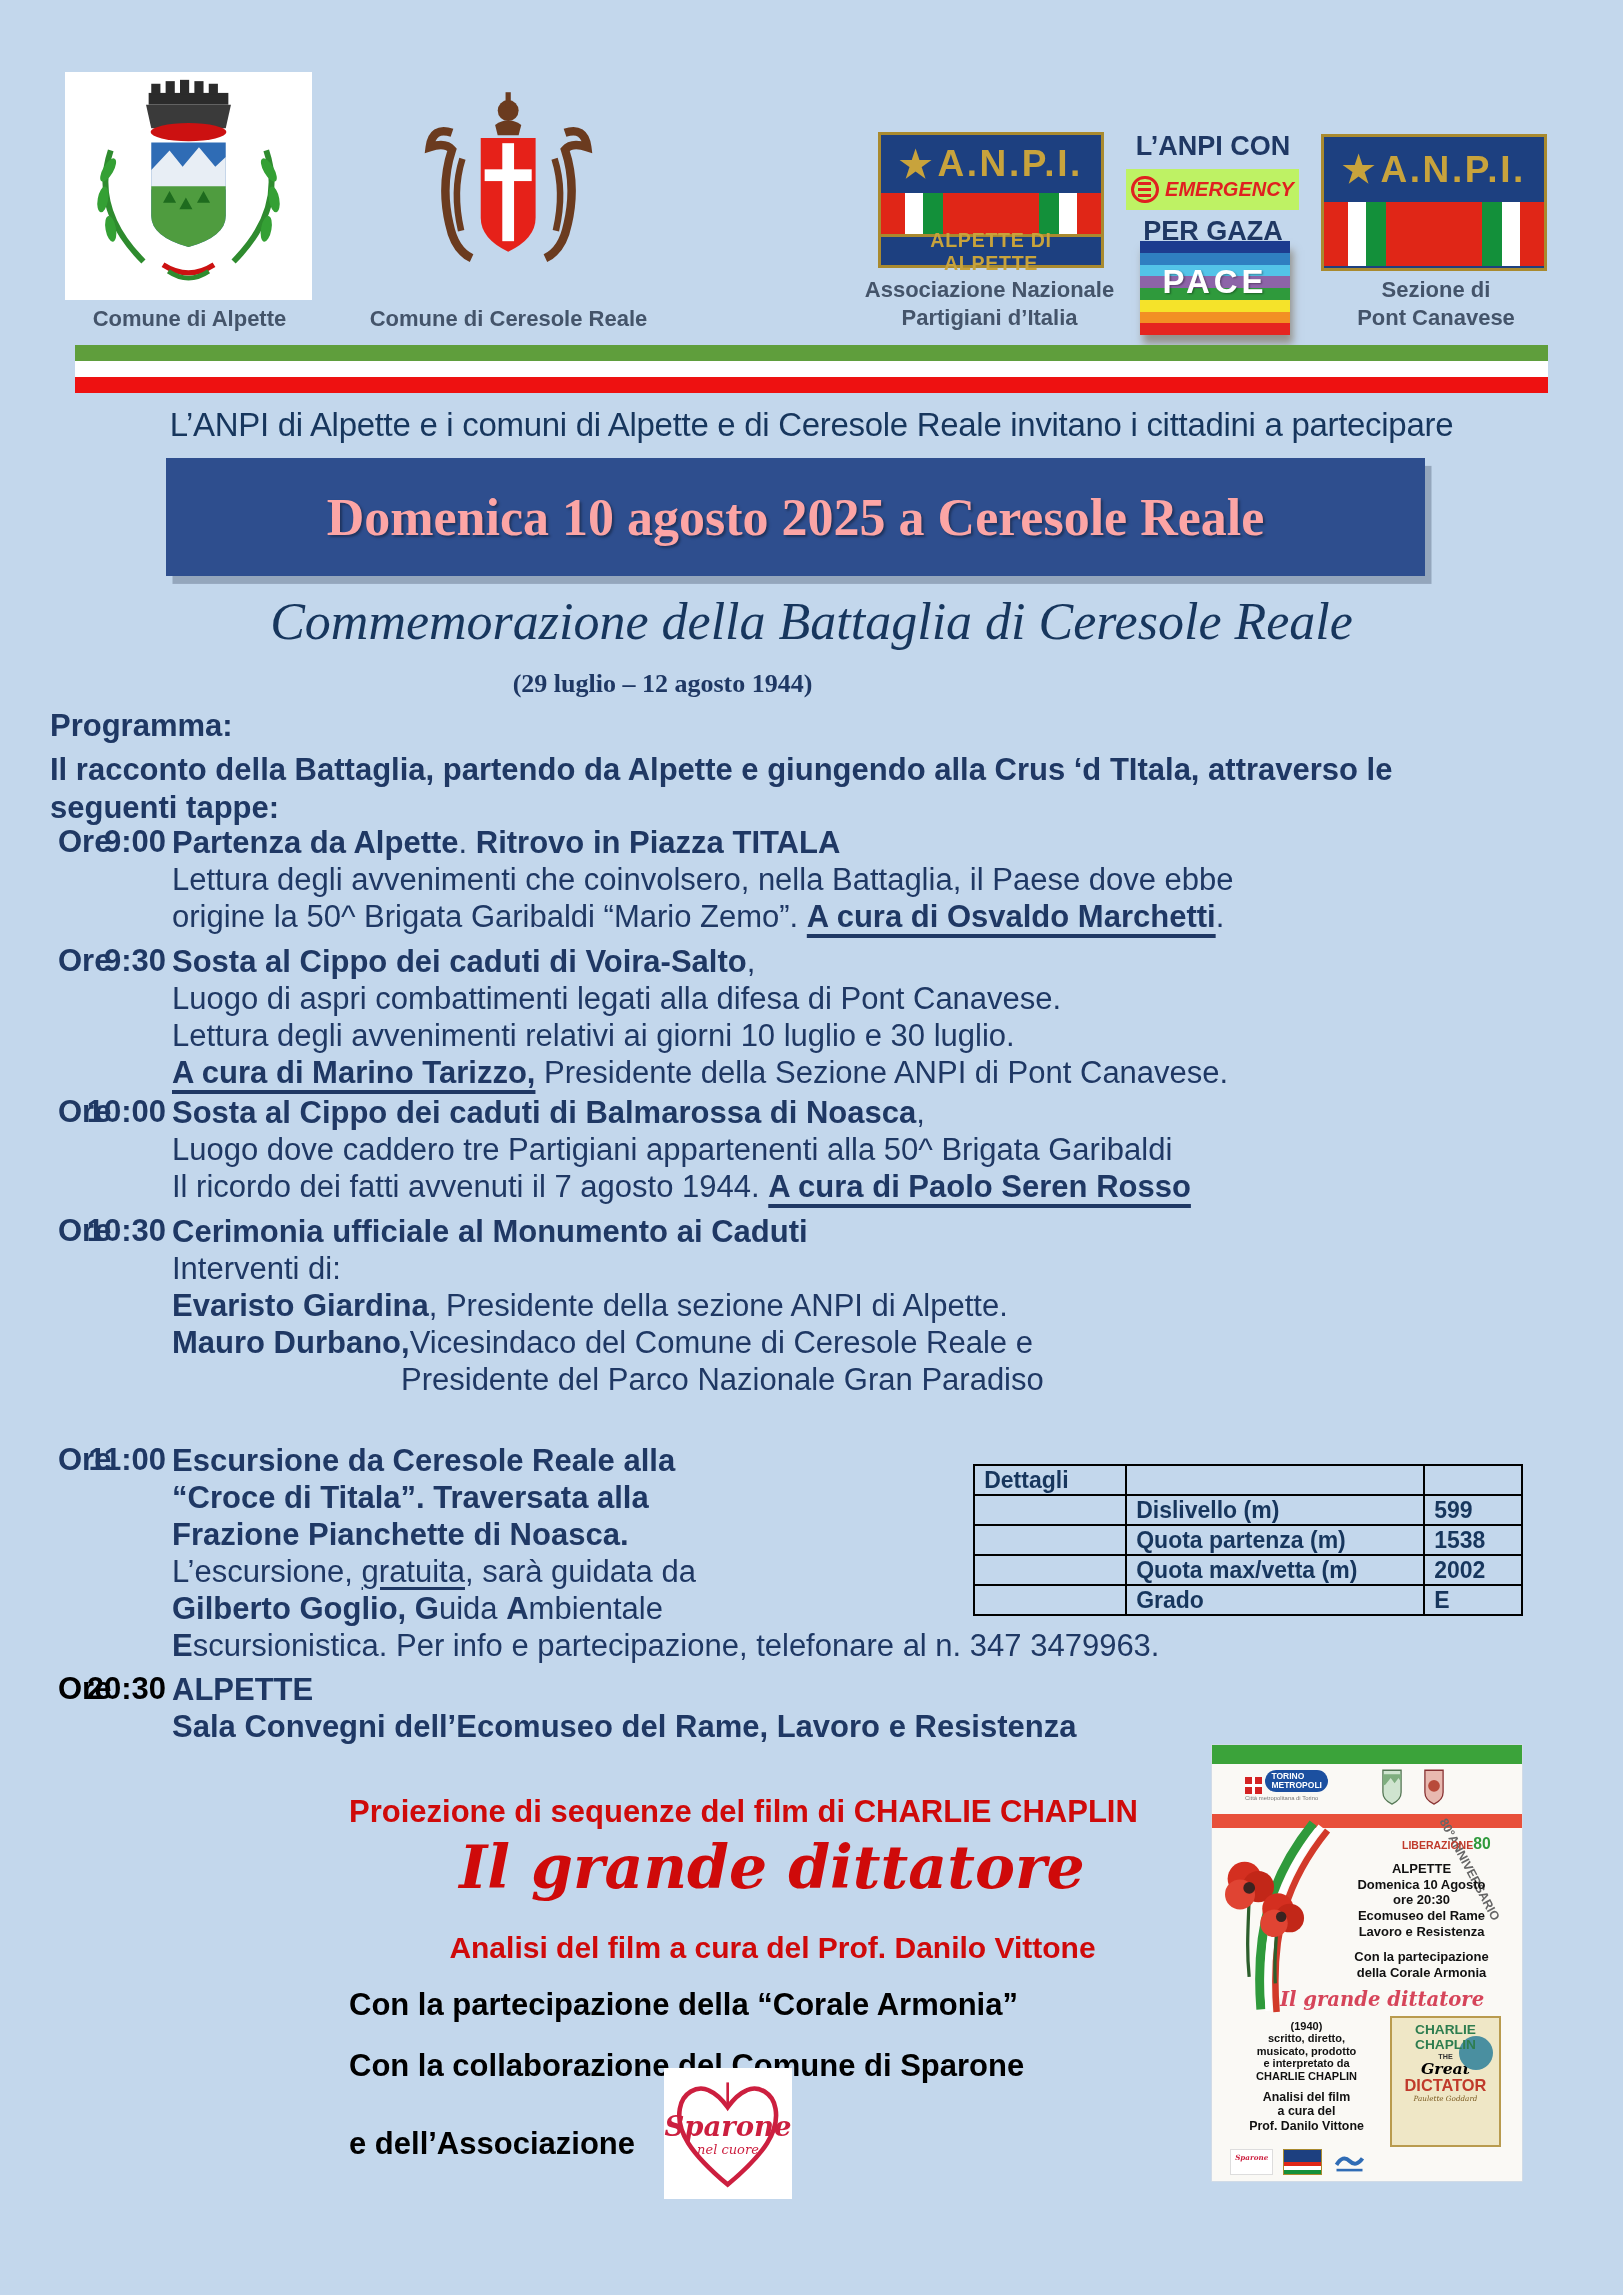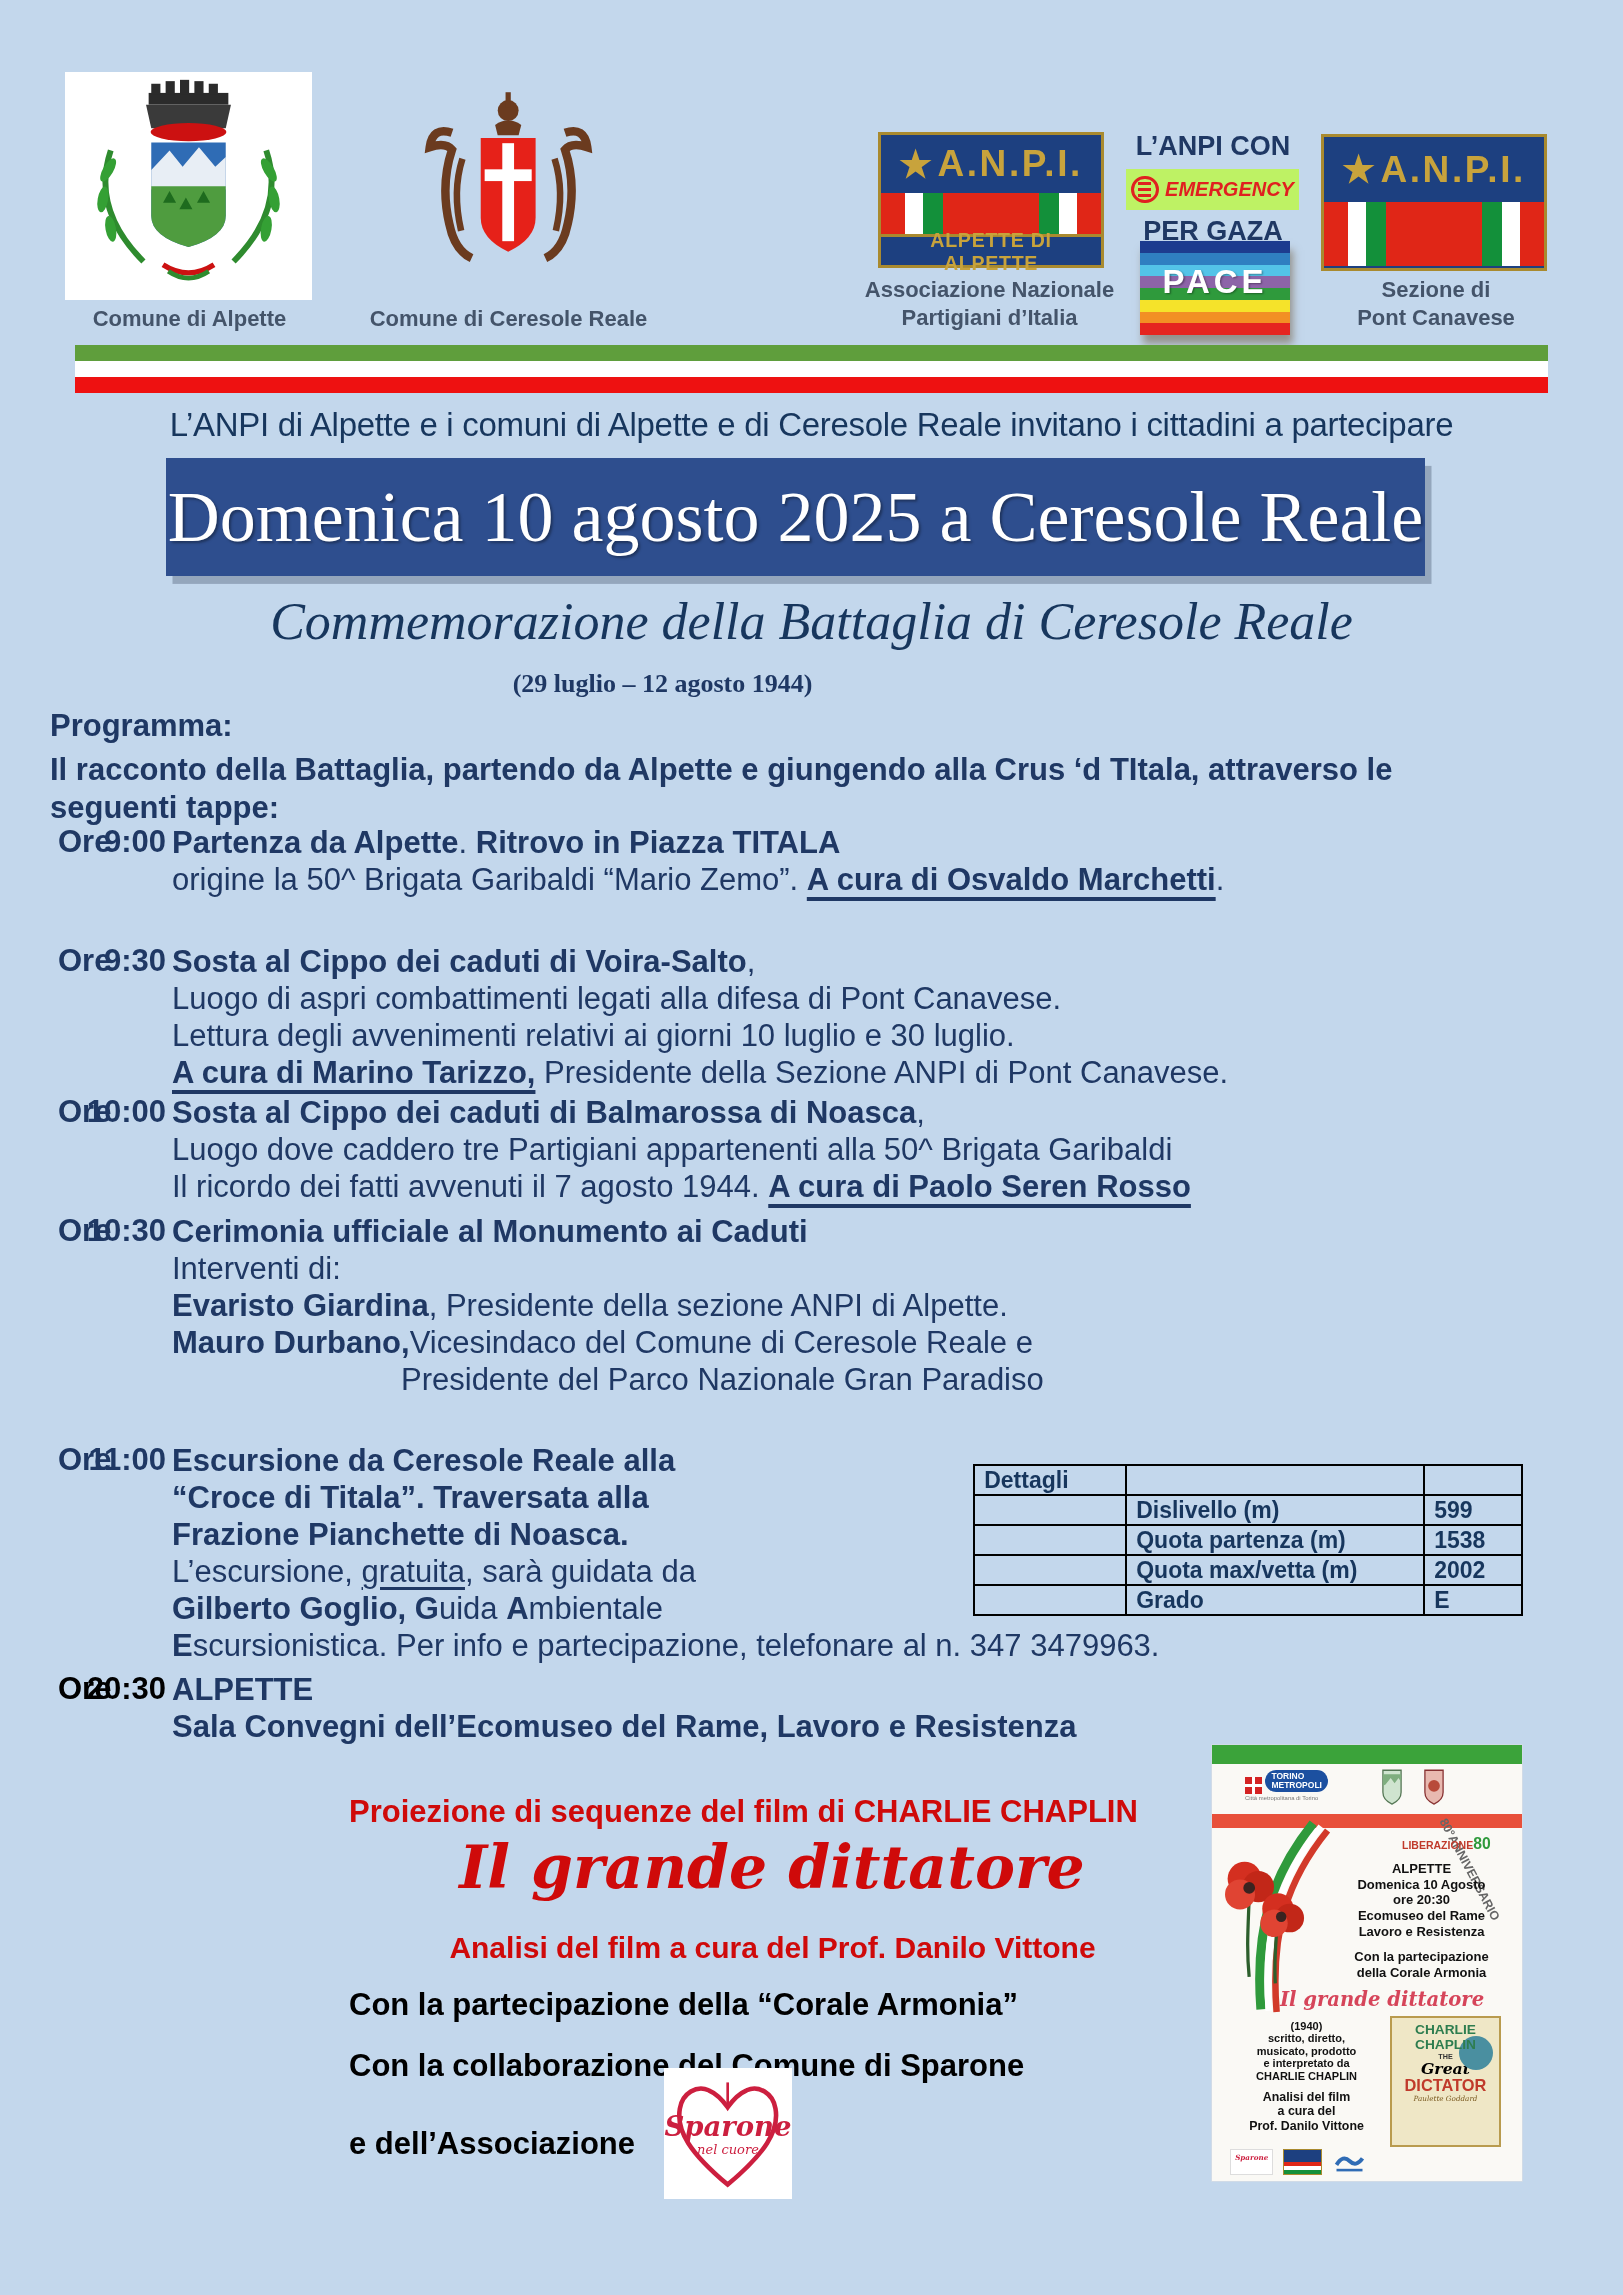--- a/index.html
+++ b/index.html
@@ -38,21 +38,21 @@
 
   
   .tricolor{display:flex;flex-direction:column;}
   .tricolor .g{flex:1;background:#5f9e3c;}
   .tricolor .w{flex:1;background:#ffffff;}
   .tricolor .r{flex:1;background:#ee1111;}
 
   
   .invite{font-size:33px;color:#17365d;text-align:center;letter-spacing:-0.3px;}
   .banner{background:#2e4e8e;box-shadow:6.5px 7.9px 0 rgba(60,75,100,.35);display:flex;align-items:center;justify-content:center;}
-  .banner-text{font-family:"Liberation Serif", serif;font-weight:400;color:#ffffff;font-size:72px;text-shadow:2px 2px 2.6px rgba(0,0,0,.35);}
+  .banner-text{font-family:"Liberation Serif", serif;font-weight:700;color:#fca5a5;font-size:52px;text-shadow:2px 2px 2.6px rgba(0,0,0,.35);}
   .commem{font-family:"Liberation Serif", serif;font-style:italic;color:#17365d;font-size:52px;text-align:center;}
   .dates{font-family:"Liberation Serif", serif;font-weight:700;font-size:26px;text-align:center;}
 
   
   .h-prog{font-size:31px;font-weight:700;}
   .intro{font-size:31px;font-weight:700;line-height:38px;}
   .entry .ore{position:absolute;left:58px;top:0;font-weight:700;}
   .entry .time{position:absolute;left:79px;top:0;width:87px;text-align:right;font-weight:700;}
   .entry .desc{position:absolute;left:172px;top:0;line-height:37px;font-size:31px;}
   .entry{font-size:31px;}
@@ -215,20 +215,21 @@
   <div class="abs intro" style="left:50px;top:751px;width:1537px;">
     <div>Il racconto della Battaglia, partendo da Alpette e giungendo alla Crus ‘d TItala, attraverso le</div>
     <div>seguenti tappe:</div>
   </div>
 
   <div class="abs entry" style="left:0;top:824px;width:1623px;">
     <div class="ore">Ore</div>
     <div class="time">9:00</div>
     <div class="desc">
       <div><span class="b">Partenza da Alpette</span><span>. </span><span class="b">Ritrovo in Piazza TITALA</span></div>
+      <div>Lettura degli avvenimenti che coinvolsero, nella Battaglia, il Paese dove ebbe</div>
       <div><span>origine la 50^ Brigata Garibaldi “Mario Zemo”. </span><span class="bu">A cura di Osvaldo Marchetti</span><span>.</span></div>
     </div>
   </div>
 
   <div class="abs entry" style="left:0;top:943px;width:1623px;">
     <div class="ore">Ore</div>
     <div class="time">9:30</div>
     <div class="desc">
       <div><span class="b">Sosta al Cippo dei caduti di Voira-Salto</span><span>,</span></div>
       <div>Luogo di aspri combattimenti legati alla difesa di Pont Canavese.</div>

